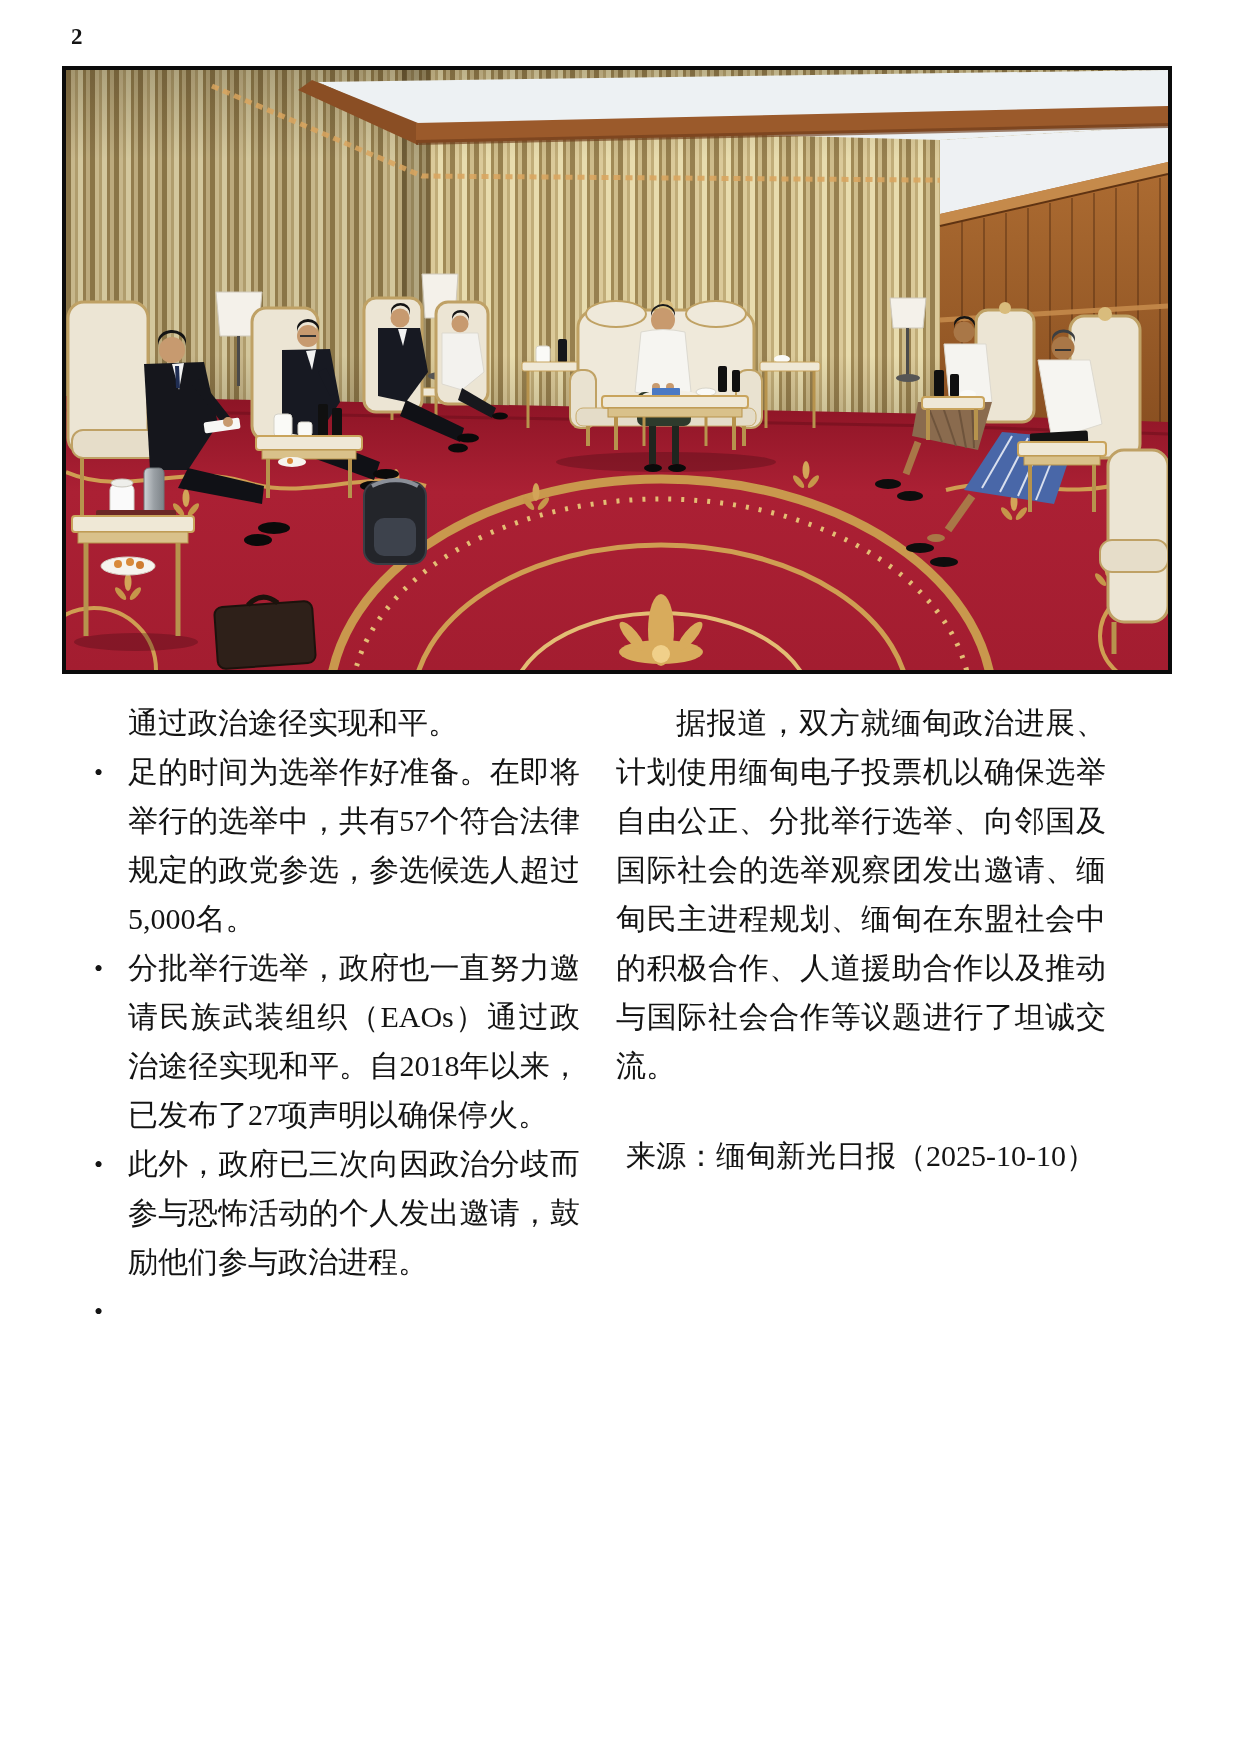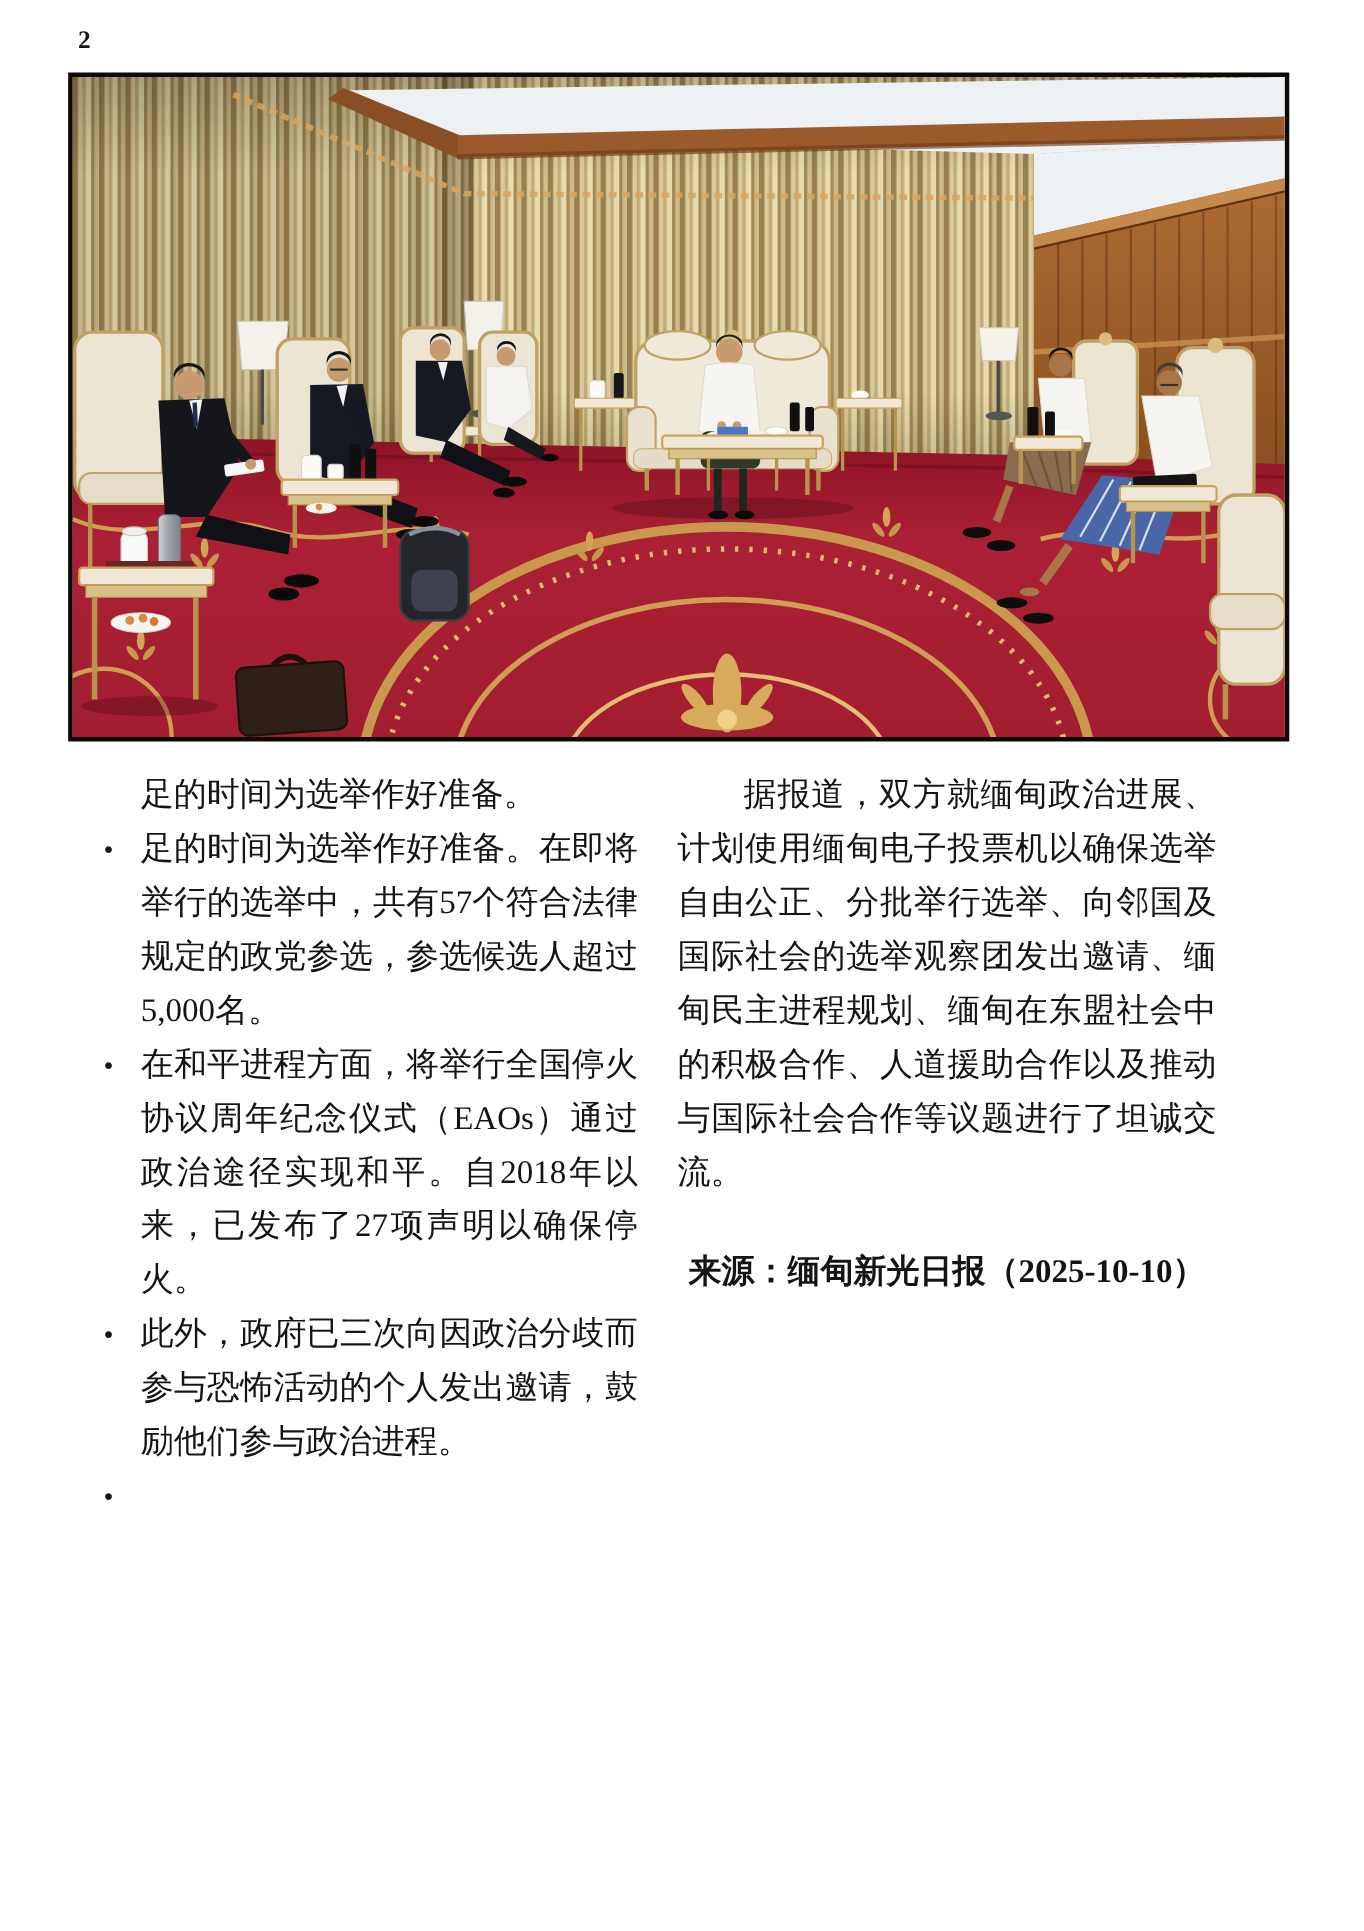--- a/index.html
+++ b/index.html
@@ -11,21 +11,21 @@
   .photo svg{display:block;width:100%;height:100%;}
   .col{position:absolute;top:698px;width:490px;font-size:30px;line-height:49px;
        text-align:justify;}
   .col-left{left:90px;}
   .col-right{left:616px;}
   .cont-line{margin:0 0 0 38px;}
   ul.bullets{list-style:none;margin:0;padding:0;}
   ul.bullets li{position:relative;padding-left:38px;}
   ul.bullets .marker{position:absolute;left:4px;top:1px;font-size:26px;}
   .para{margin:0;text-indent:60px;}
-  .source{margin:41px 0 0 0;font-weight:bold;text-align:center;text-indent:0;}
+  .source{margin:41px 0 0 0;font-weight:normal;text-align:center;text-indent:0;}
 </style>
 </head>
 <body>
 
 <div class="page">
 
   <div class="page-number">2</div>
 
   <figure class="photo">
     <svg viewBox="0 0 1102 600" preserveAspectRatio="none">
@@ -359,29 +359,29 @@
       </g>
       <g>
         <rect x="1042" y="380" width="60" height="172" rx="16" fill="#ece5d4" stroke="#bfa165" stroke-width="3"></rect>
         <rect x="1034" y="470" width="68" height="32" rx="12" fill="#e6ddc9" stroke="#bfa165" stroke-width="2"></rect>
         <line x1="1048" y1="552" x2="1048" y2="584" stroke="#b7934d" stroke-width="5"></line>
       </g>
     </svg>
   </figure>
 
   <div class="col col-left">
-    <p class="cont-line">足的时间为选举作好准备。</p>
+    <p class="cont-line">通过政治途径实现和平。</p>
     <ul class="bullets">
       <li>
         <span class="marker">•</span>
         <span>足的时间为选举作好准备。在即将举行的选举中，共有57个符合法律规定的政党参选，参选候选人超过5,000名。</span>
       </li>
       <li>
         <span class="marker">•</span>
-        <span>在和平进程方面，将举行全国停火协议周年纪念仪式（EAOs）通过政治途径实现和平。自2018年以来，已发布了27项声明以确保停火。</span>
+        <span>分批举行选举，政府也一直努力邀请民族武装组织（EAOs）通过政治途径实现和平。自2018年以来，已发布了27项声明以确保停火。</span>
       </li>
       <li>
         <span class="marker">•</span>
         <span>此外，政府已三次向因政治分歧而参与恐怖活动的个人发出邀请，鼓励他们参与政治进程。</span>
       </li>
       <li>
         <span class="marker">•</span>
       </li>
     </ul>
   </div>

